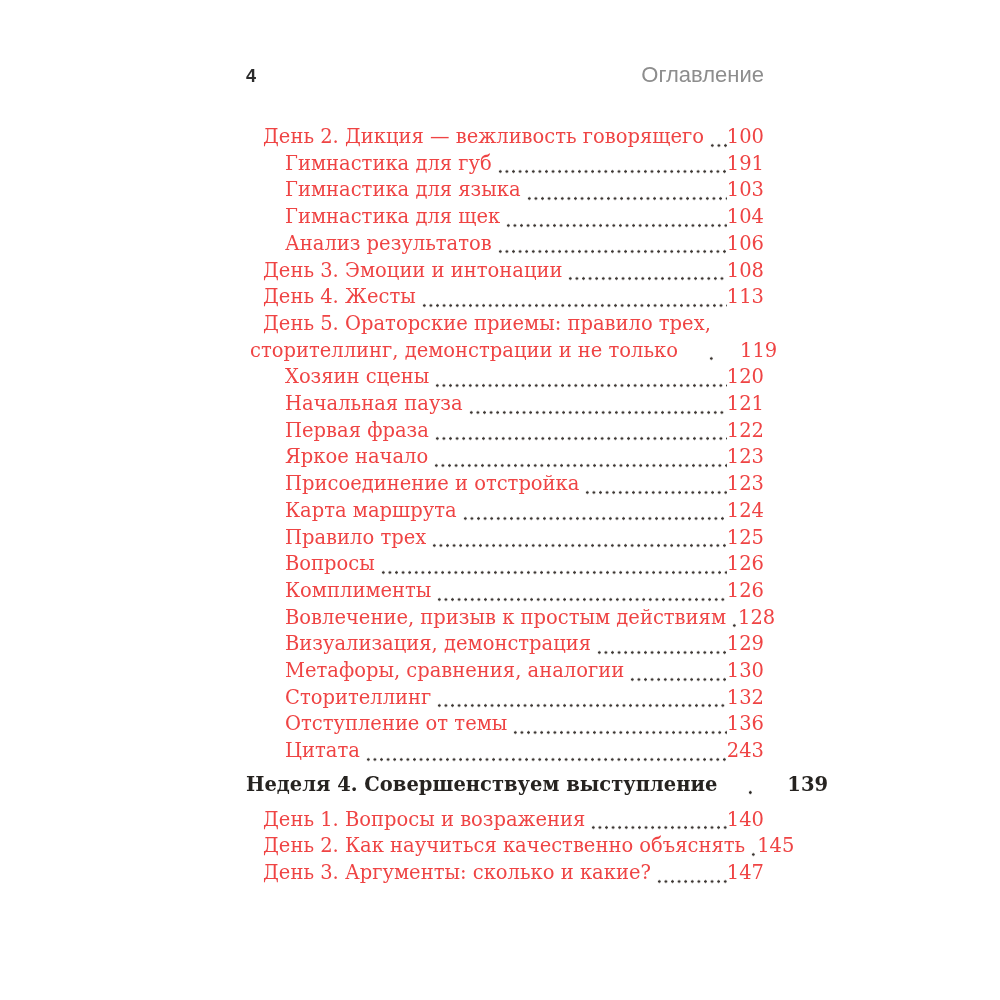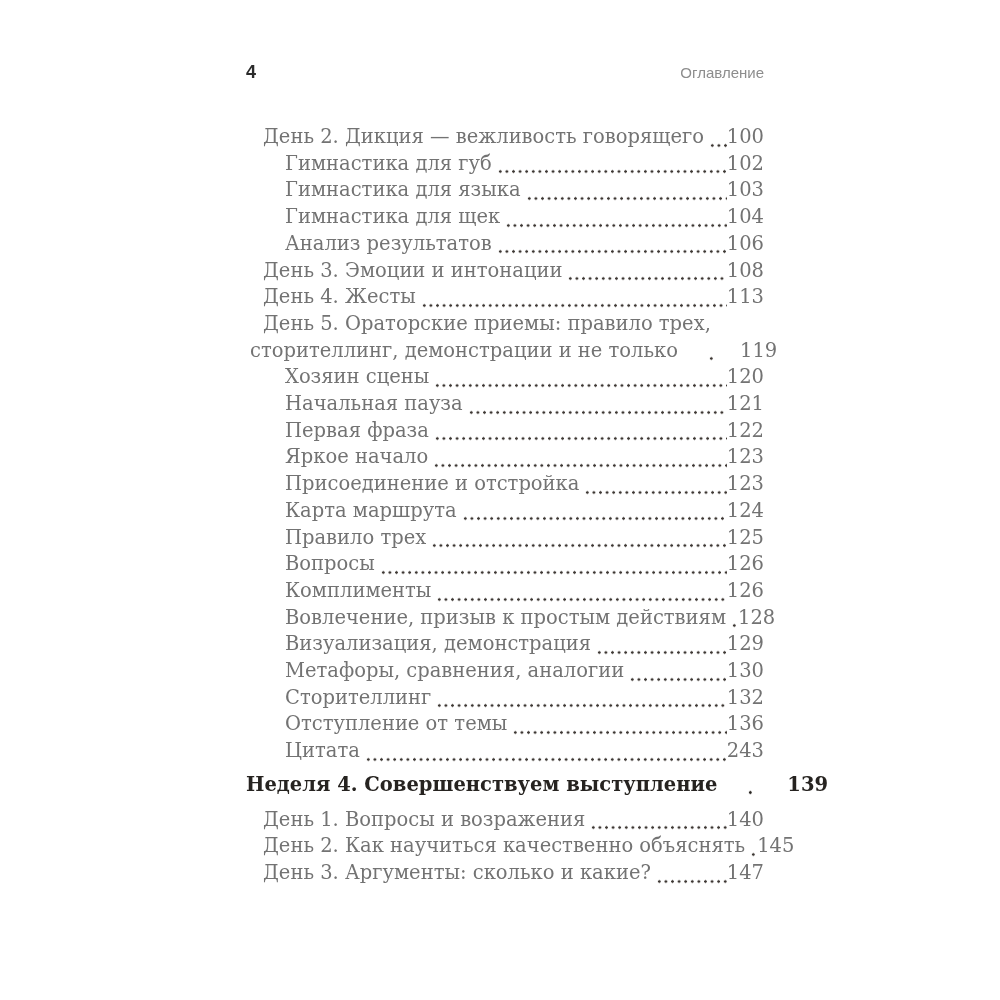--- a/index.html
+++ b/index.html
@@ -27,37 +27,37 @@
     align-items: baseline;
     font-family: "Liberation Sans", sans-serif;
   }
   .folio {
     font-size: 18px;
     font-weight: 700;
     color: #2b2b2b;
     letter-spacing: 0.5px;
   }
   .head-title {
-    font-size: 15px;
+    font-size: 22px;
     font-weight: 400;
     color: #8d8d8d;
   }
   
   .toc {
     position: absolute;
     left: 246px;
     top: 124px;
     width: 518px;
   }
   .row {
     display: flex;
     align-items: stretch;
     line-height: 26.7px;
     font-size: 19.5px;
-    color: #737373;
+    color: #ef4444;
   }
   .row .t {
     white-space: nowrap;
     flex: 0 0 auto;
   }
   .row .leader {
     flex: 1 1 auto;
     min-width: 8px;
     margin-left: 4px;
     background-image: radial-gradient(circle, #3d3733 1.15px, rgba(0,0,0,0) 1.5px);
@@ -98,21 +98,21 @@
 
   <div class="toc">
       <div class="row lvl1">
         <span class="t">День 2. Дикция — вежливость говорящего</span>
         <span class="leader"></span>
         <span class="pg">100</span>
       </div>
       <div class="row lvl2">
         <span class="t">Гимнастика для губ</span>
         <span class="leader"></span>
-        <span class="pg">102</span>
+        <span class="pg">191</span>
       </div>
       <div class="row lvl2">
         <span class="t">Гимнастика для языка</span>
         <span class="leader"></span>
         <span class="pg">103</span>
       </div>
       <div class="row lvl2">
         <span class="t">Гимнастика для щек</span>
         <span class="leader"></span>
         <span class="pg">104</span>

